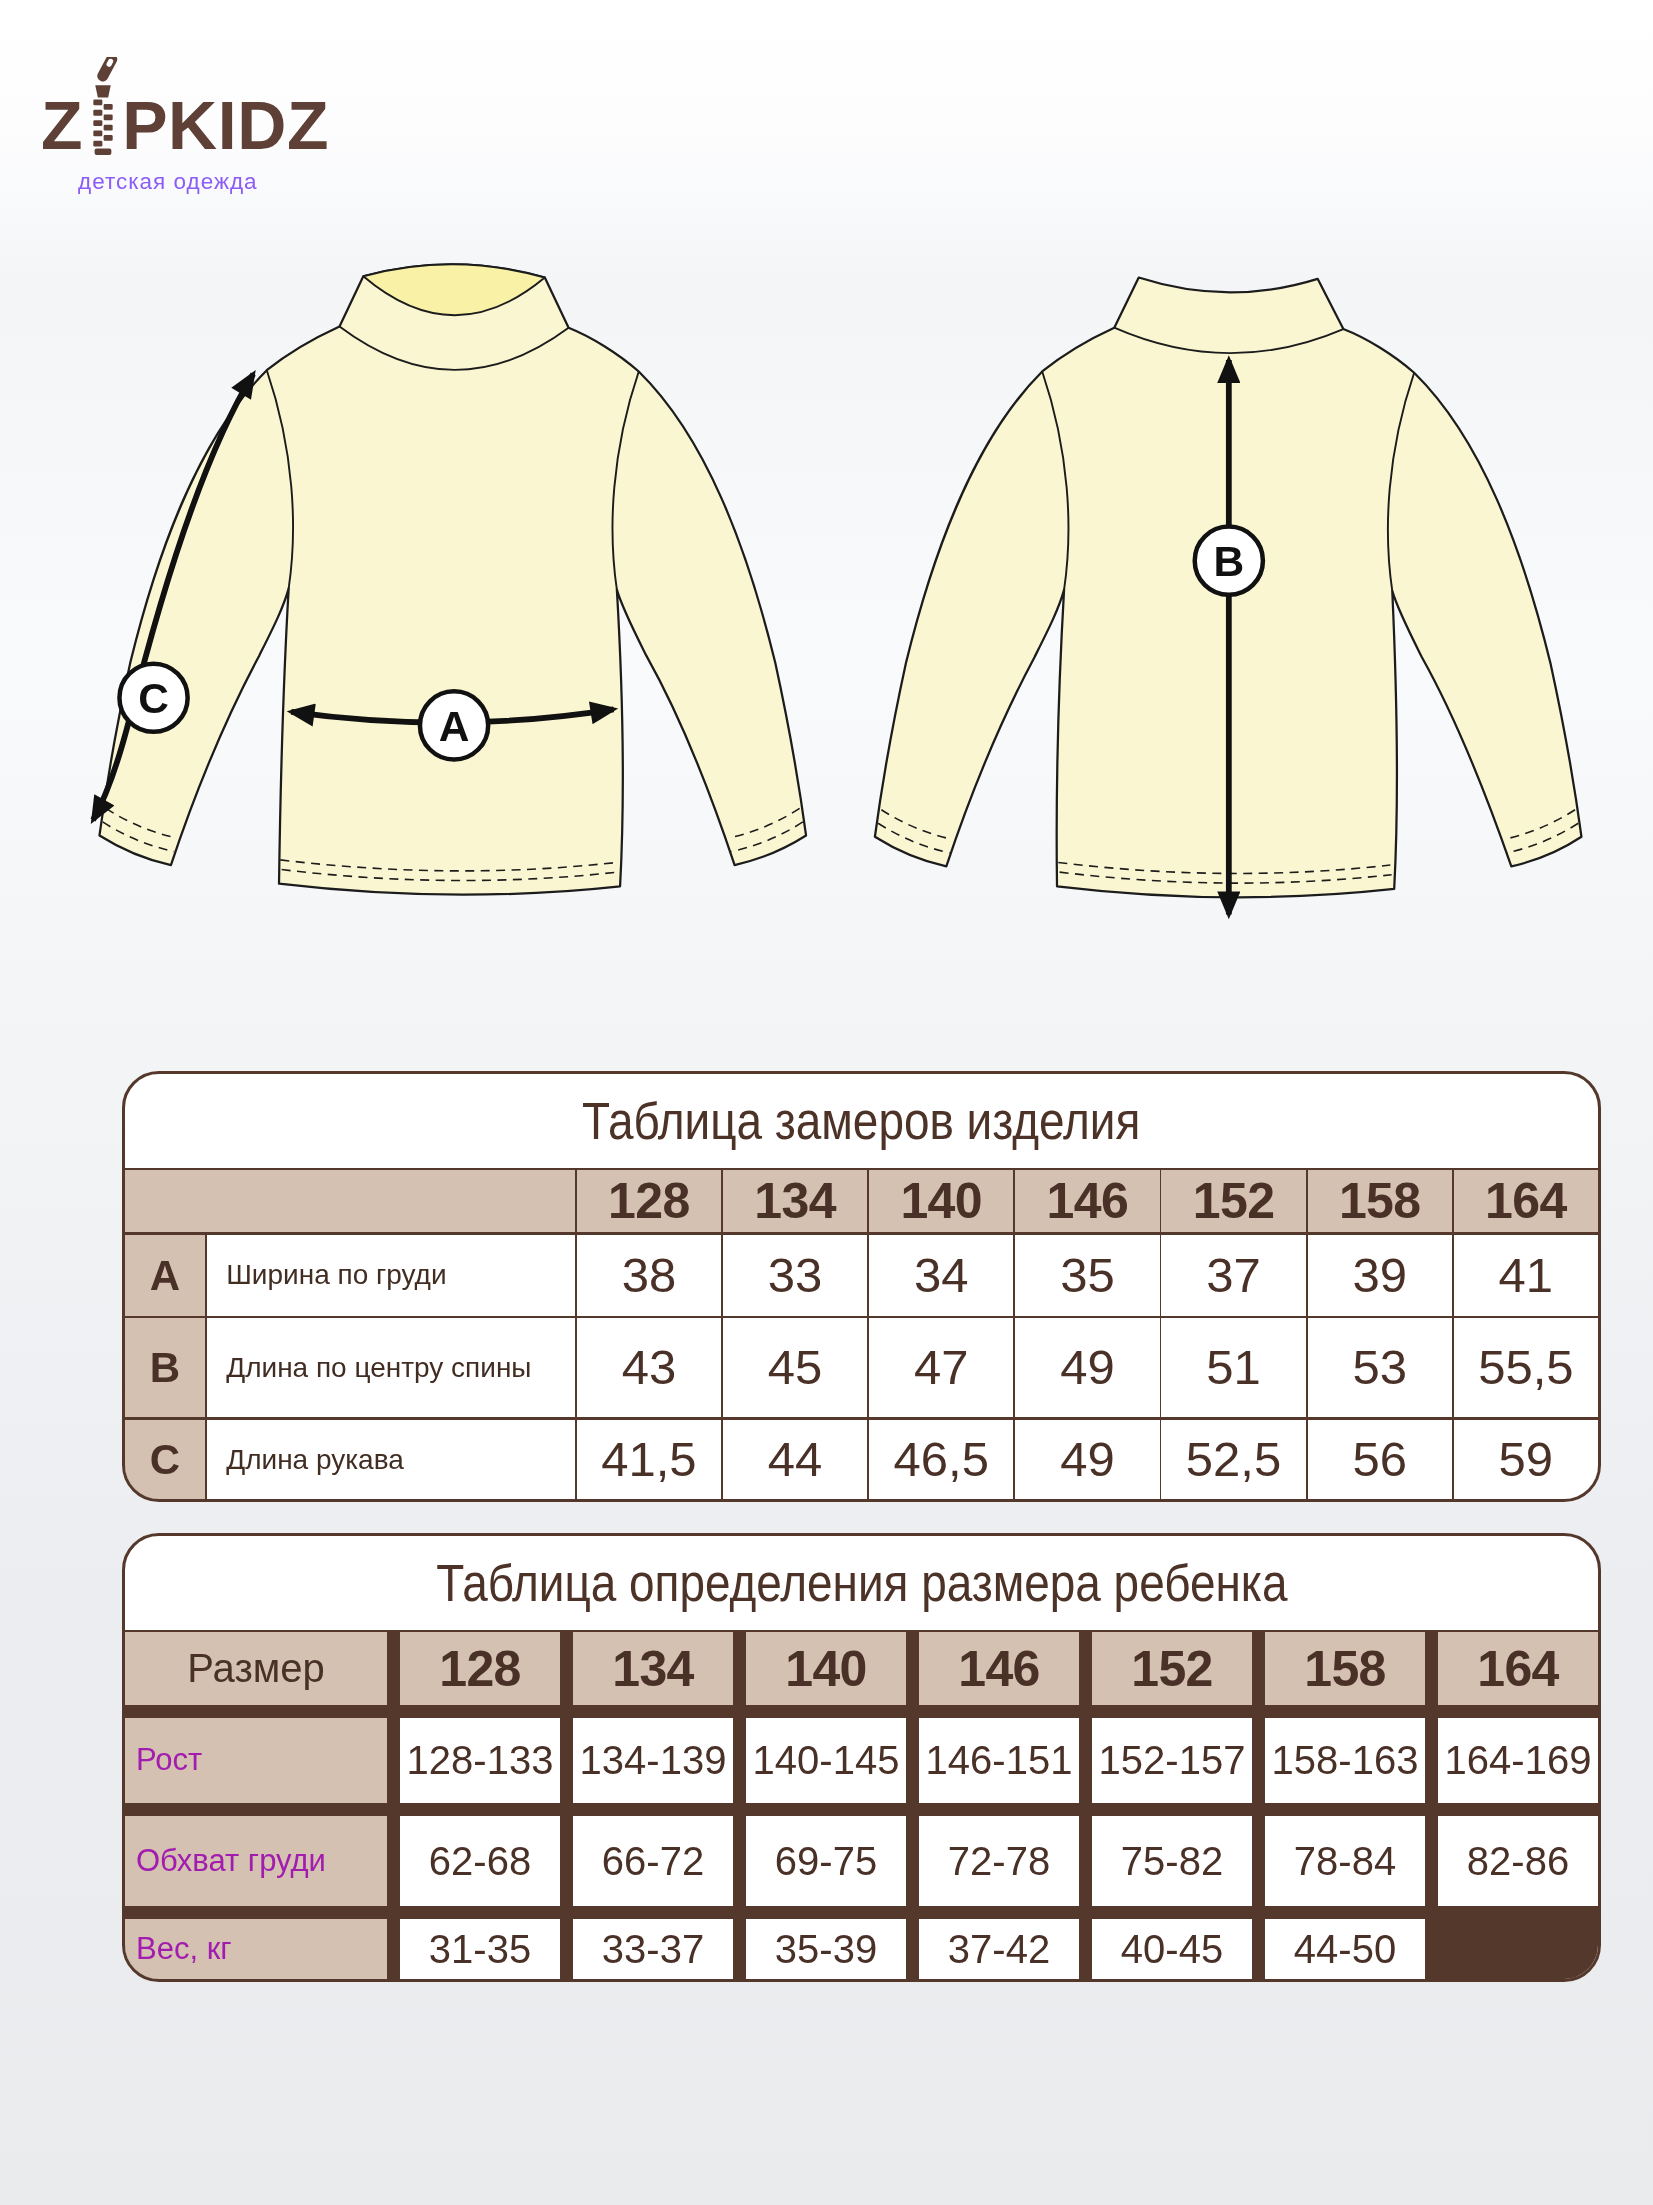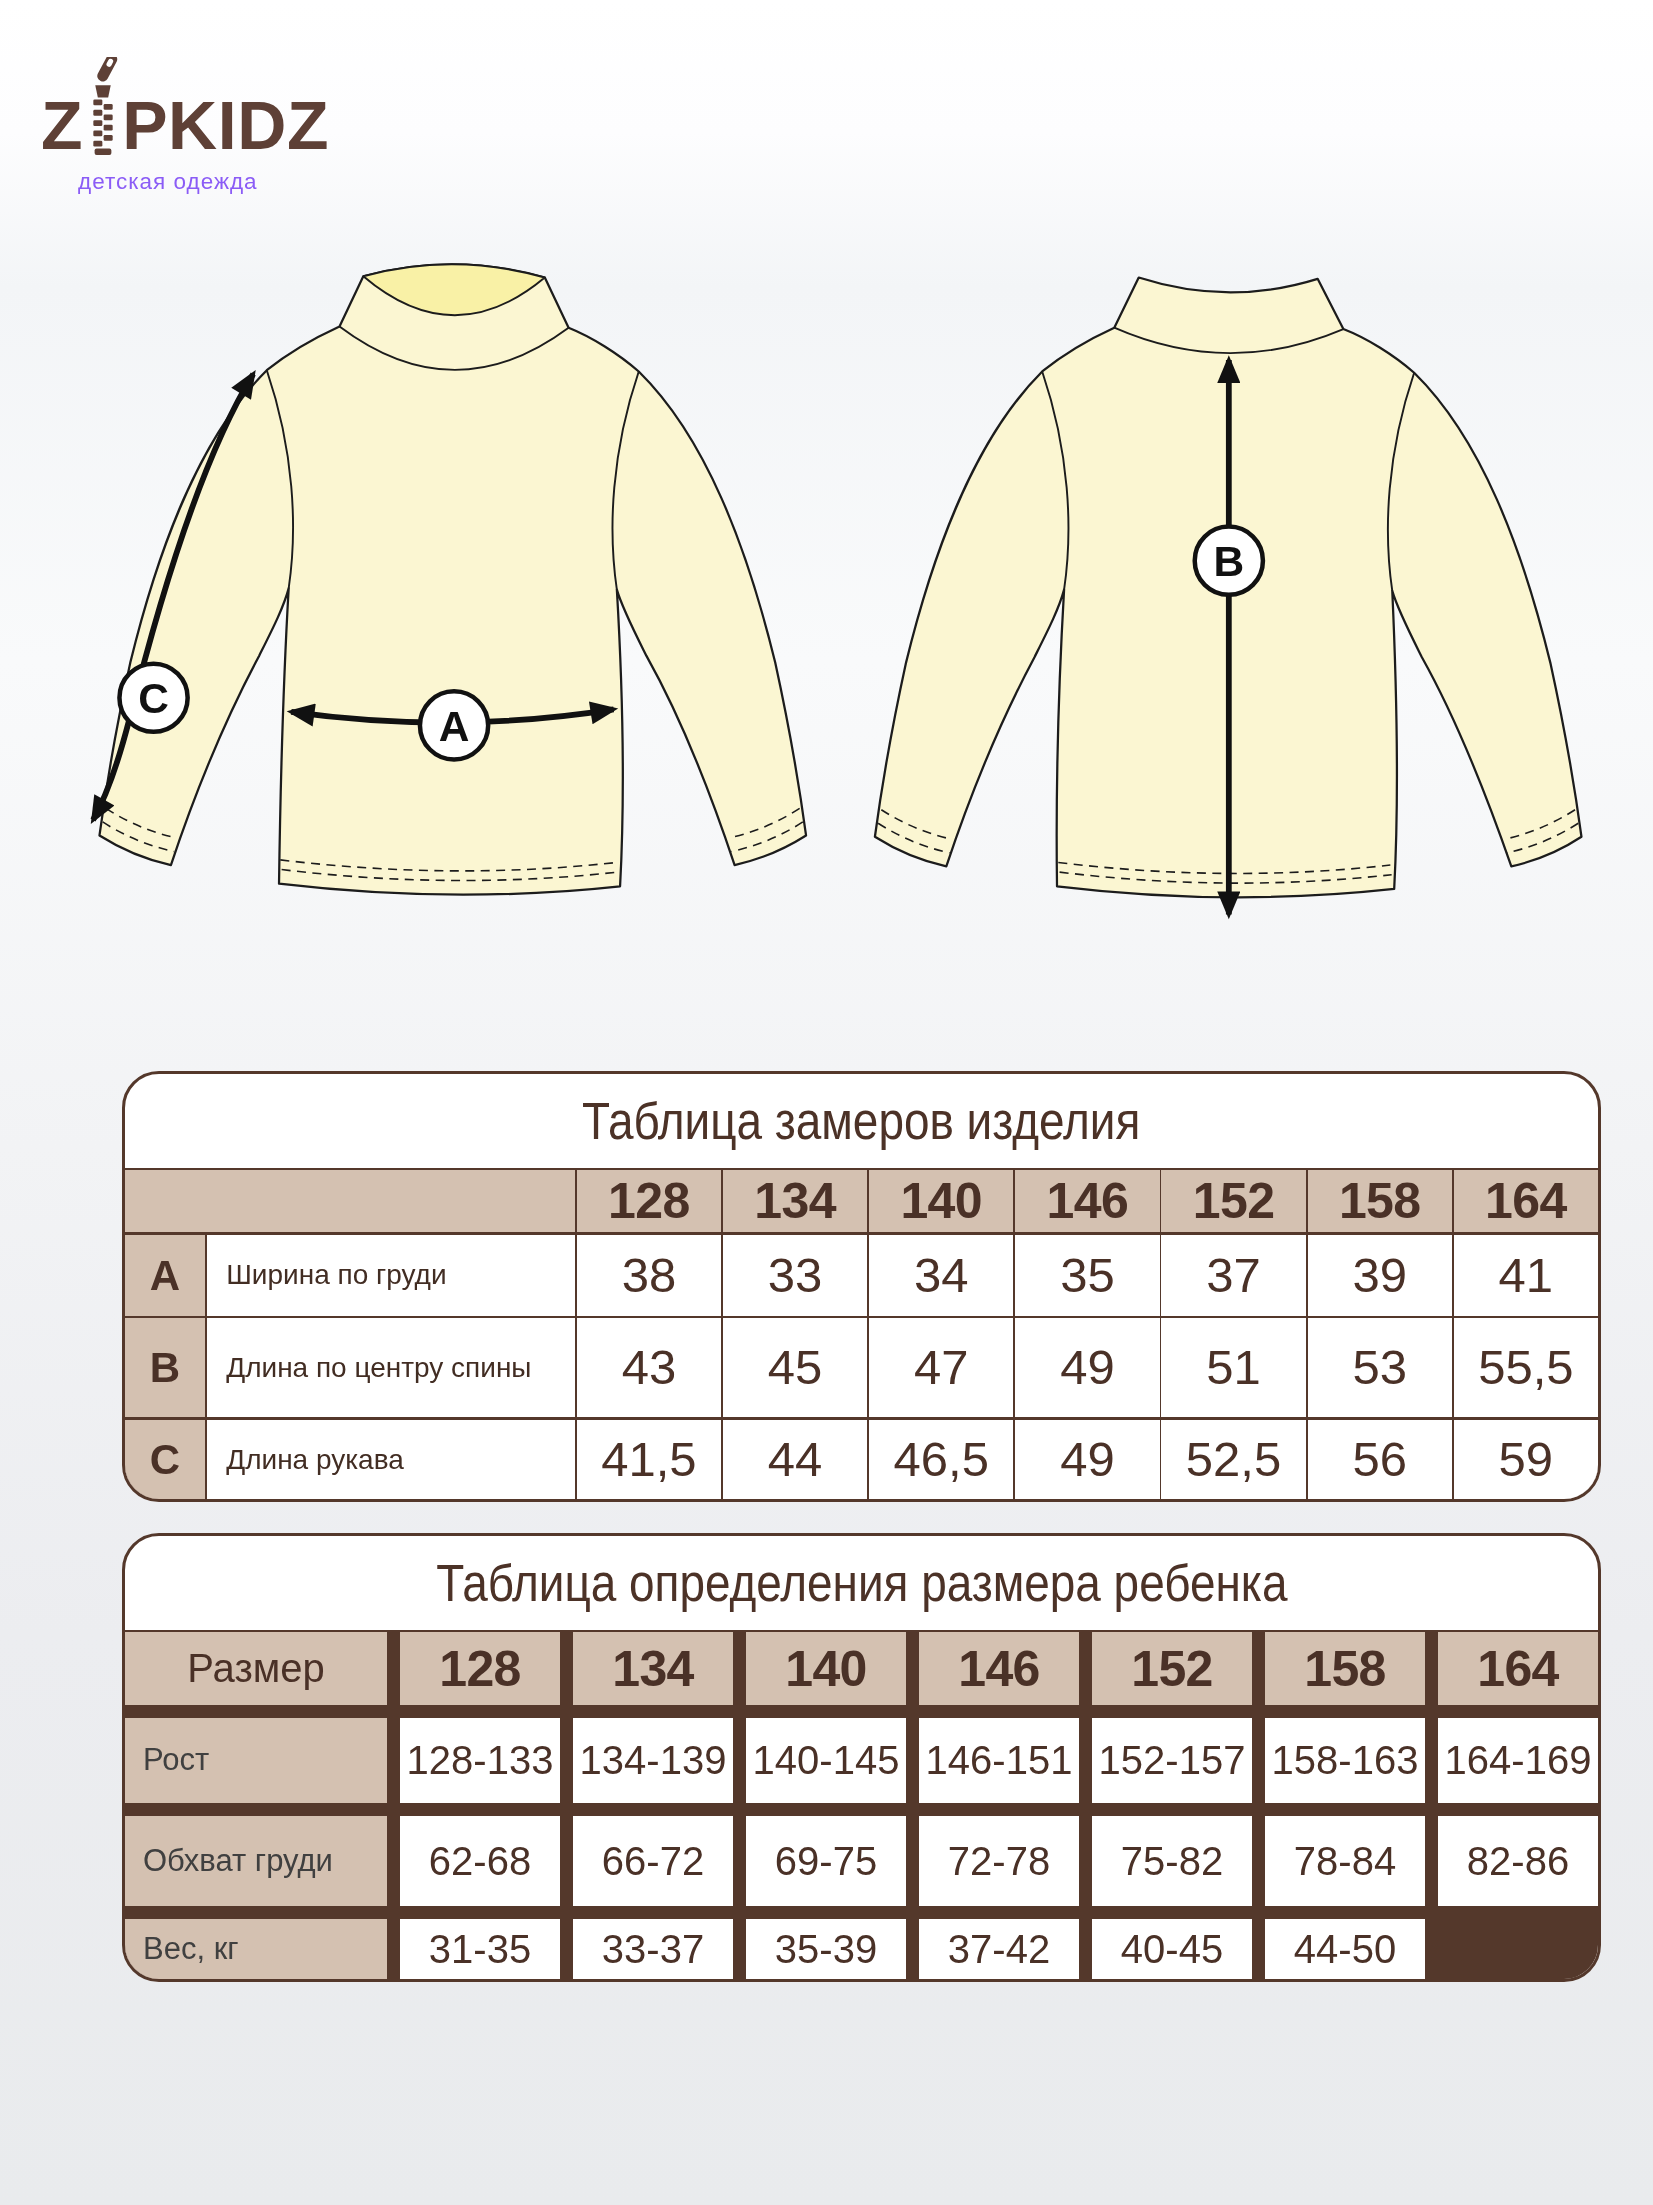--- a/index.html
+++ b/index.html
@@ -35,21 +35,21 @@
   }
   .grid1{grid-template-columns:80px 368px repeat(7,1fr);grid-template-rows:62px 81px 99px 1fr;}
   .grid2{grid-template-columns:262px repeat(7,1fr);grid-template-rows:73px 85px 90px 1fr;gap:13px;}
   .cell{background:#ffffff;display:flex;align-items:center;justify-content:center;line-height:1.12;}
   .tan{background:#D4C1B1;}
   .corner1{grid-column:1 / span 2;}
   .hc{font-size:50px;font-weight:bold;letter-spacing:-0.6px;}
   .hlabel{font-size:40px;}
   .letter{font-size:42px;font-weight:bold;}
   .rlabel{font-size:28px;justify-content:flex-start;padding-left:19.3px;padding-right:10px;box-sizing:border-box;text-align:left;color:#422d23;}
-  .rlabel2{font-size:31px;justify-content:flex-start;padding-left:18px;box-sizing:border-box;color:#404040;}
+  .rlabel2{font-size:31px;justify-content:flex-start;padding-left:11px;box-sizing:border-box;color:#a21caf;}
   .val{font-size:49px;}
   .val2{font-size:40px;}
 </style>
 </head>
 <body>
 
 <div class="brand">
   <div class="brand-row">
     <span class="bt">Z</span>
     <svg class="zipper" width="30" height="98" viewBox="0 0 46 152">

